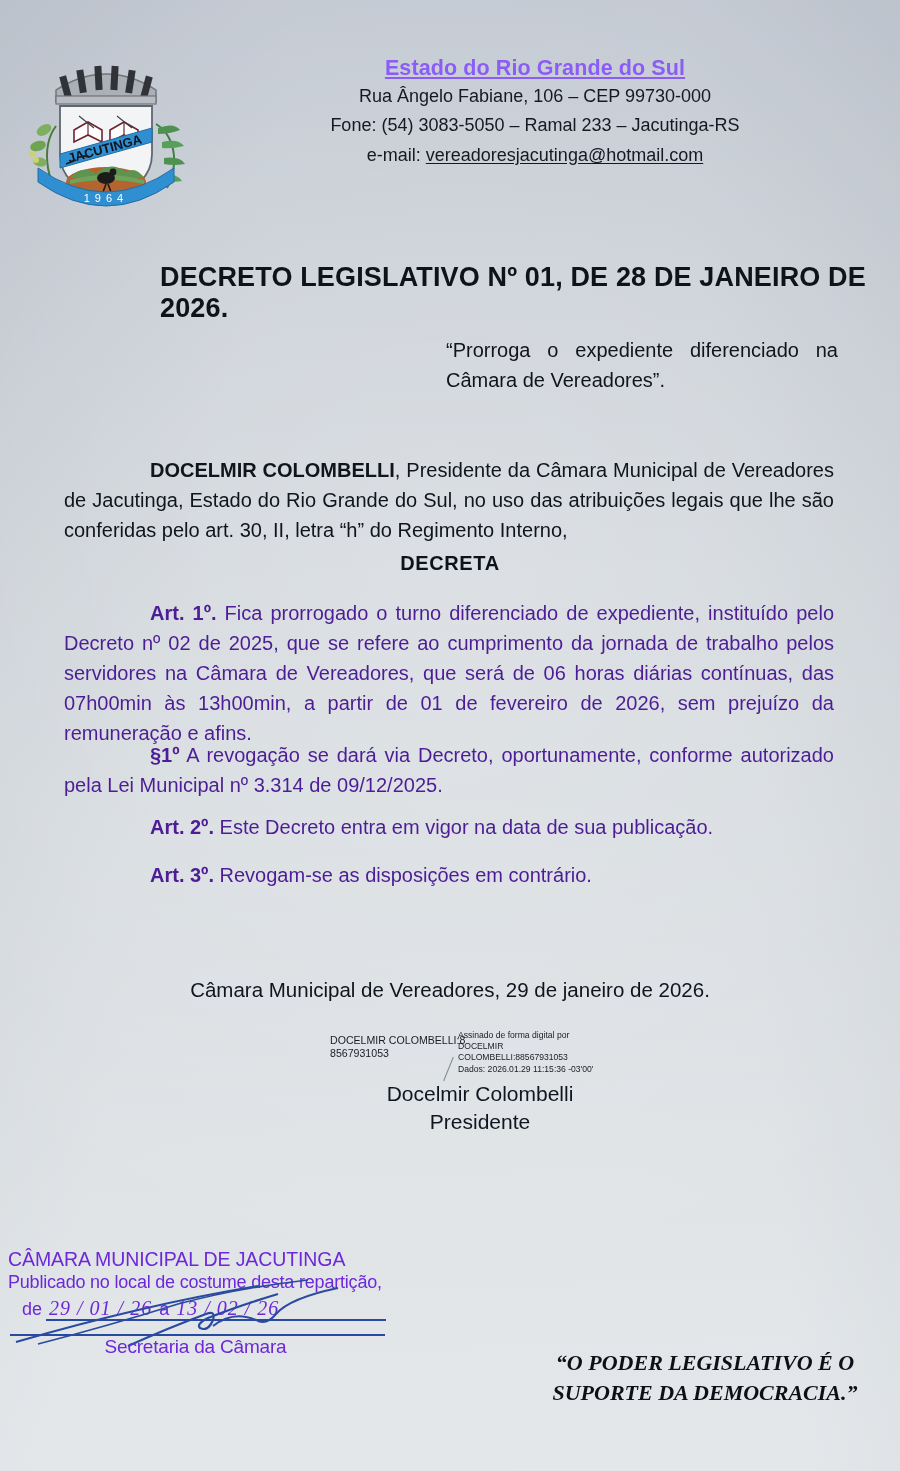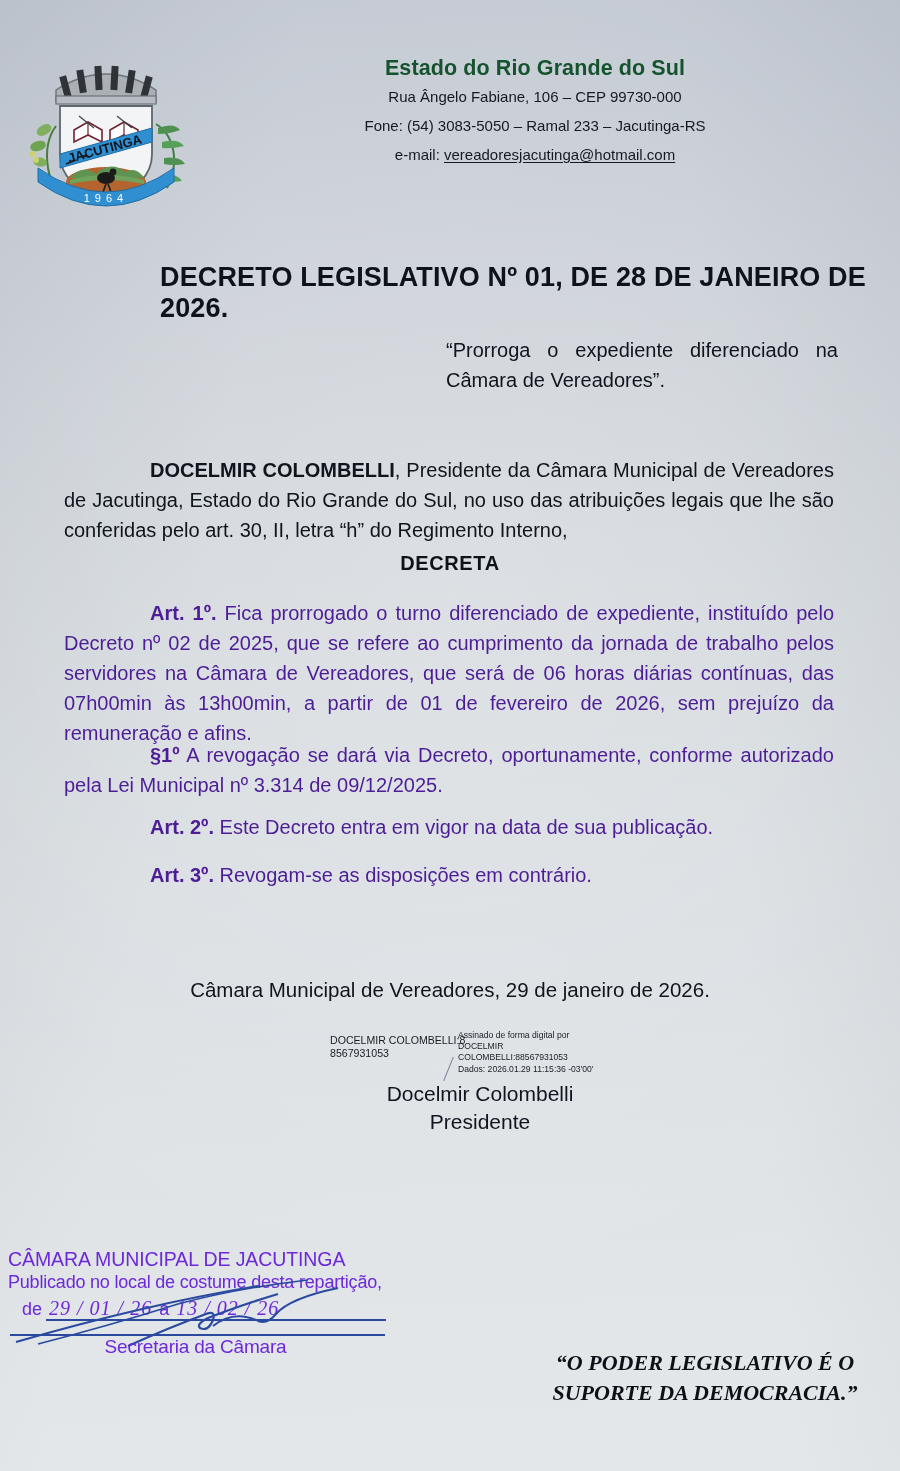--- a/index.html
+++ b/index.html
@@ -53,28 +53,29 @@
   }
   .header-text {
     position: absolute;
     left: 195px;
     top: 8px;
     width: 680px;
     text-align: center;
   }
   .hdr-line {
     font-weight: bold;
-    color: #14532d;
+    color: #8b5cf6;
     letter-spacing: 0.1px;
+    text-decoration: underline;
   }
   .hdr-1 { font-size: 21.5px; line-height: 28px; }
   .hdr-2 { font-size: 21.5px; line-height: 29px; letter-spacing: 0.2px; }
   .hdr-3, .hdr-4, .hdr-5 {
     font-weight: normal;
-    font-size: 15px;
+    font-size: 18px;
     line-height: 29px;
     color: #151922;
   }
   .hdr-5 { line-height: 30px; }
   .email-link {
     text-decoration: underline;
     text-underline-offset: 2px;
     color: #151922;
   }
 

